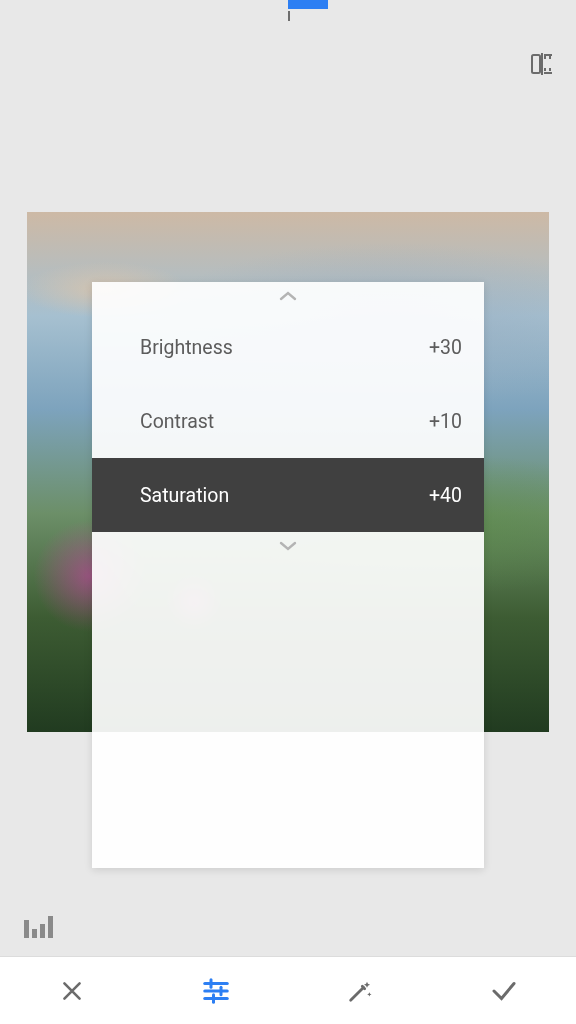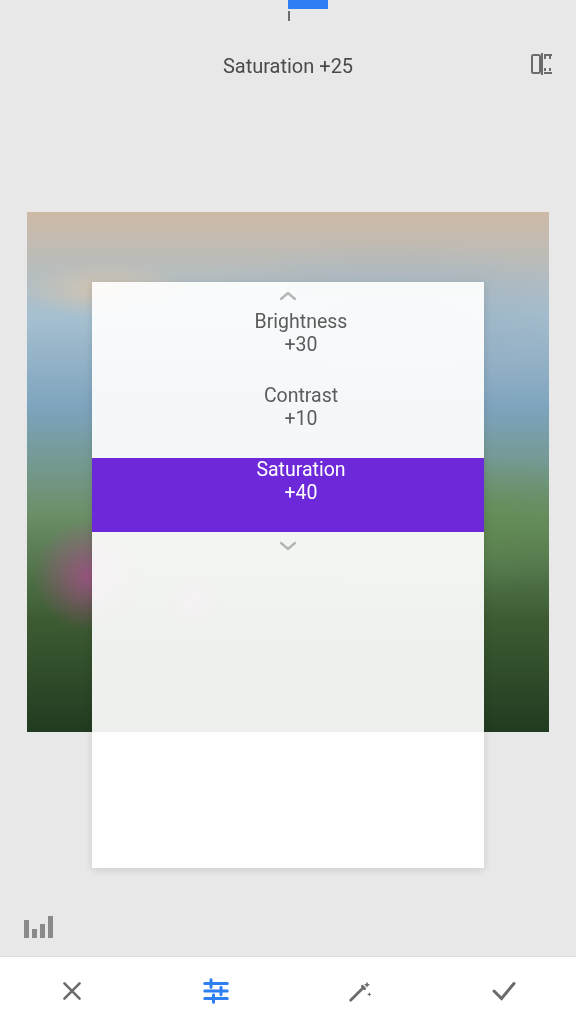--- a/index.html
+++ b/index.html
@@ -91,29 +91,28 @@
     align-items: center;
     justify-content: center;
     color: #9a9a9a;
     font-size: 14px;
     cursor: pointer;
   }
   .row {
     height: 74px;
     display: flex;
     align-items: center;
-    justify-content: flex-start;
+    justify-content: space-between;
     padding: 0 22px 0 48px;
     font-size: 19.5px;
     color: #5c5c5c;
     cursor: pointer;
-    flex-direction: column;
   }
   .row.active {
-    background: #6d28d9;
+    background: #404040;
     color: #fff;
   }
 
   
   .hist {
     position: absolute;
     left: 24px;
     bottom: 18px;
     display: flex;
     align-items: flex-end;
@@ -140,21 +139,20 @@
 <body>
 
 <div class="top-slider">
   <div class="fill"></div>
   <div class="tick"></div>
 </div>
 
 <div class="edit-area">
 
   <div class="header-row">
-    <div class="header-title">Saturation +25</div>
     <div class="compare-icon">
       <svg viewBox="0 0 24 24" width="24" height="24">
         <rect x="2" y="3" width="8" height="18" rx="1.5" fill="none" stroke="#6b6b6b" stroke-width="2"></rect>
         <line x1="12" y1="1" x2="12" y2="23" stroke="#6b6b6b" stroke-width="2"></line>
         <line x1="15" y1="4" x2="15" y2="8" stroke="#6b6b6b" stroke-width="2" stroke-dasharray="3 3"></line>
         <line x1="20" y1="4" x2="20" y2="8" stroke="#6b6b6b" stroke-width="2" stroke-dasharray="3 3"></line>
         <line x1="15" y1="16" x2="15" y2="20" stroke="#6b6b6b" stroke-width="2" stroke-dasharray="3 3"></line>
         <line x1="20" y1="16" x2="20" y2="20" stroke="#6b6b6b" stroke-width="2" stroke-dasharray="3 3"></line>
         <line x1="14" y1="3" x2="22" y2="3" stroke="#6b6b6b" stroke-width="2"></line>
         <line x1="14" y1="21" x2="22" y2="21" stroke="#6b6b6b" stroke-width="2"></line>

